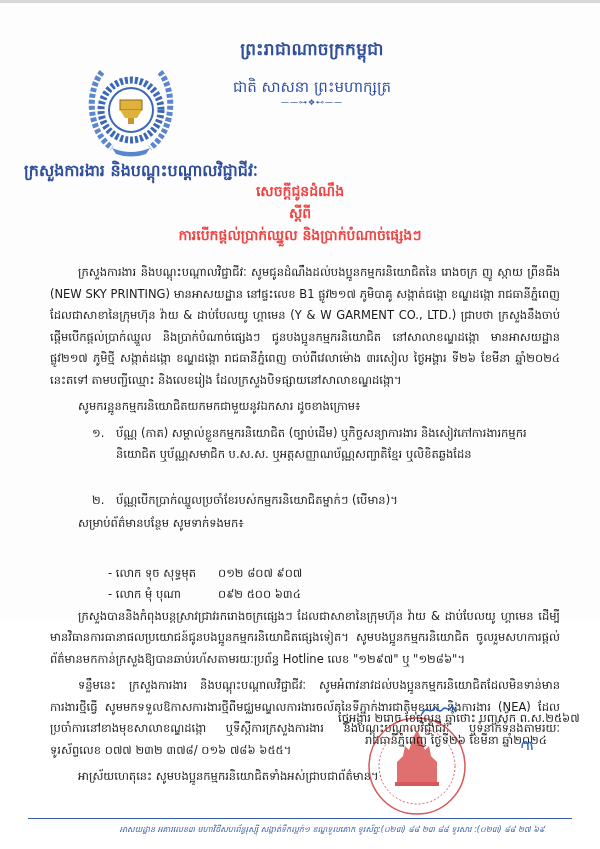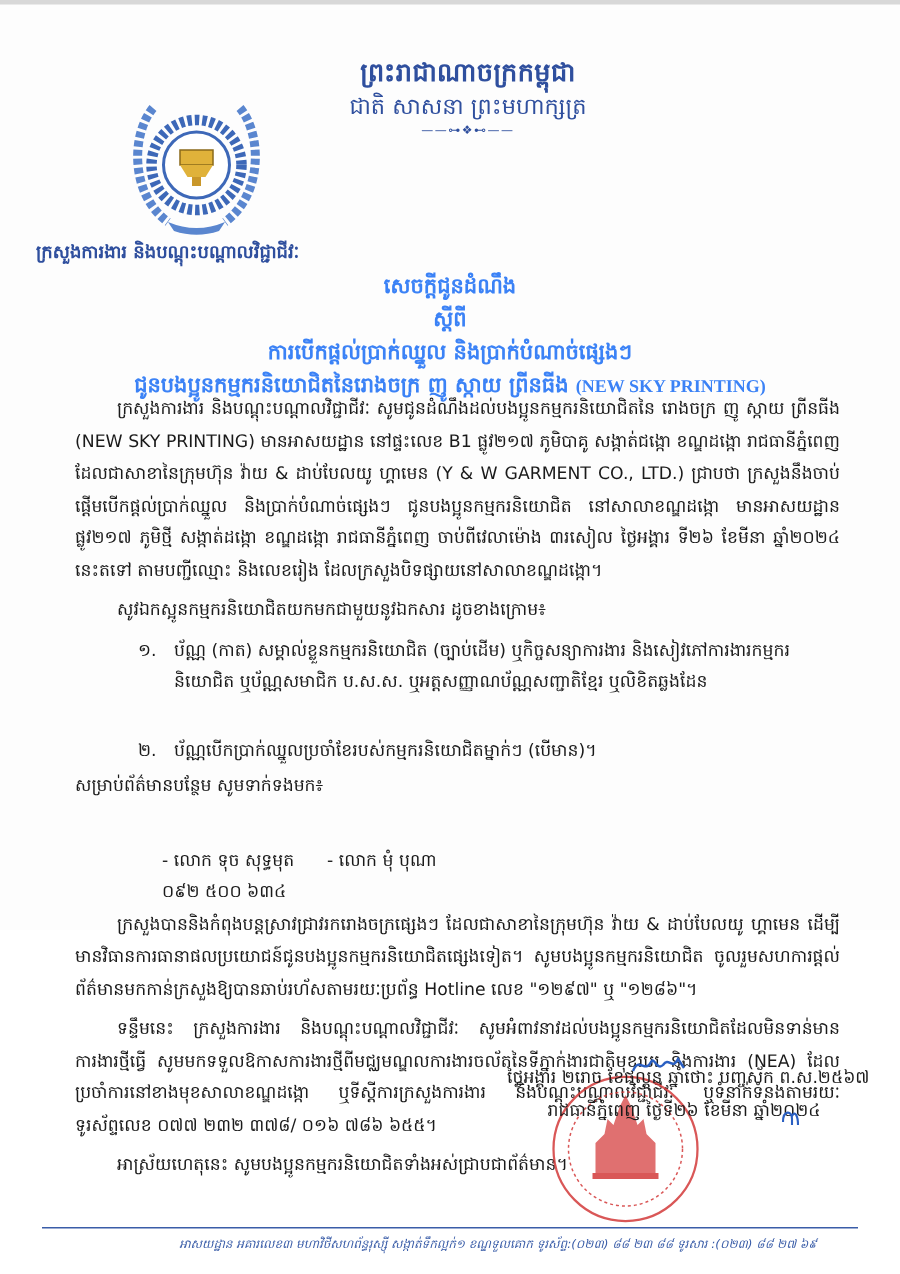--- a/index.html
+++ b/index.html
@@ -4,33 +4,33 @@
   <style>
     html, body { margin: 0; padding: 0; }
     body {
       width: 600px; height: 849px; background: #ffffff; position: relative; overflow: hidden;
       font-family: "DejaVu Sans", "Liberation Sans", sans-serif; color: #1a1a1a;
     }
     .page { position: absolute; left: 0; top: 0; width: 600px; height: 620px; background: #fdfdfd; }
     .topline { position: absolute; left: 0; top: 0; width: 600px; height: 3px; background: #d8d8d8; }
     .kingdom { position: absolute; left: 212px; top: 38px; width: 200px; text-align: center; color: #2f4f9e; }
     .kingdom .k1 { font-size: 17px; font-weight: bold; letter-spacing: 0.3px; line-height: 22px; }
-    .kingdom .k2 { font-size: 15px; line-height: 22px; }
+    .kingdom .k2 { font-size: 15px; line-height: 22px; margin-top: 16px; }
     .kingdom .orn { font-size: 8px; line-height: 10px; color: #2f4f9e; letter-spacing: 1px; }
     .logo { position: absolute; left: 82px; top: 60px; width: 98px; height: 100px; }
-    .ministry { position: absolute; left: 24px; top: 160px; font-size: 12px; color: #2f4f9e; font-weight: bold; }
+    .ministry { position: absolute; left: 24px; top: 160px; font-size: 16px; color: #2f4f9e; font-weight: bold; }
     .titles { position: absolute; left: 0; top: 180px; width: 600px; text-align: center; }
-    .titles .t { font-weight: bold; font-size: 14px; line-height: 22px; color: #3b82f6; }
+    .titles .t { font-weight: bold; font-size: 14px; line-height: 22px; color: #ef4444; }
     .titles .t small { font-family: "Liberation Serif", serif; font-size: 12px; }
     .body { position: absolute; left: 50px; top: 262px; width: 510px; font-size: 11.5px; line-height: 21.5px; color: #1a1a1a; }
     .para { text-align: justify; text-indent: 28px; margin: 0 0 5px 0; }
     .list { margin: 0 0 0 42px; }
     .list li { list-style: none; position: relative; padding-left: 14px; }
     .list li .num { position: absolute; left: 0; }
-    .contact-head { }
+    .contact-head { margin-left: 28px; }
     .contact { margin-left: 58px; display: grid; grid-template-columns: 110px auto; margin-top: 28px; }
     .sign-line { text-indent: 28px; }
     .date1 { position: absolute; left: 338px; top: 711px; font-size: 11.5px; }
     .date2 { position: absolute; left: 365px; top: 733px; font-size: 11.5px; text-align: right; }
     .seal { position: absolute; left: 367px; top: 710px; width: 100px; height: 112px; opacity: 0.85; }
     .signature { position: absolute; left: 420px; top: 702px; width: 40px; height: 16px; }
     .sig2 { position: absolute; left: 520px; top: 738px; width: 14px; height: 14px; }
     .footer-line { position: absolute; left: 28px; top: 818px; width: 544px; height: 1px; background: #3a5da8; }
     .footer { position: absolute; left: 0; top: 824px; width: 600px; text-align: center; font-size: 8px; font-style: italic; color: #3a5da8; margin-left: 32px; }
   </style>
@@ -56,42 +56,39 @@
     <rect x="46" y="58" width="6" height="6" fill="#c9972a"></rect>
     <path d="M30 88 Q49 96 68 88 L64 94 Q49 99 34 94 Z" fill="#5a86cf"></path>
   </svg>
 
   <div class="ministry">ក្រសួងការងារ និងបណ្តុះបណ្តាលវិជ្ជាជីវៈ</div>
 
   <div class="titles">
     <div class="t">សេចក្តីជូនដំណឹង</div>
     <div class="t">ស្តីពី</div>
     <div class="t">ការបើកផ្តល់ប្រាក់ឈ្នួល និងប្រាក់បំណាច់ផ្សេងៗ</div>
-    <div class="t">
-      <span>ជូនបងប្អូនកម្មករនិយោជិតនៃរោងចក្រ ញូ ស្កាយ ព្រីនធីង</span>
-      <small>(NEW SKY PRINTING)</small>
-    </div>
   </div>
 
   <div class="body">
     <p class="para">ក្រសួងការងារ និងបណ្តុះបណ្តាលវិជ្ជាជីវៈ សូមជូនដំណឹងដល់បងប្អូនកម្មករនិយោជិតនៃ រោងចក្រ ញូ ស្កាយ ព្រីនធីង (NEW SKY PRINTING) មានអាសយដ្ឋាន នៅផ្ទះលេខ B1 ផ្លូវ២១៧ ភូមិបាគូ សង្កាត់ជង្កោ ខណ្ឌដង្កោ រាជធានីភ្នំពេញ ដែលជាសាខានៃក្រុមហ៊ុន វ៉ាយ &amp; ដាប់បែលយូ ហ្គាមេន (Y &amp; W GARMENT CO., LTD.) ជ្រាបថា ក្រសួងនឹងចាប់ផ្តើមបើកផ្តល់ប្រាក់ឈ្នួល និងប្រាក់បំណាច់ផ្សេងៗ ជូនបងប្អូនកម្មករនិយោជិត នៅសាលាខណ្ឌដង្កោ មានអាសយដ្ឋាន ផ្លូវ២១៧ ភូមិថ្មី សង្កាត់ដង្កោ ខណ្ឌដង្កោ រាជធានីភ្នំពេញ ចាប់ពីវេលាម៉ោង ៣រសៀល ថ្ងៃអង្គារ ទី២៦ ខែមីនា ឆ្នាំ២០២៤ នេះតទៅ តាមបញ្ជីឈ្មោះ និងលេខរៀង ដែលក្រសួងបិទផ្សាយនៅសាលាខណ្ឌដង្កោ។</p>
-    <p class="para">សូវឯកស្អូនកម្មករនិយោជិតយកមកជាមួយនូវឯកសារ ដូចខាងក្រោម៖</p>
+    <p class="para">សូមករន្អូនកម្មករនិយោជិតយកមកជាមួយនូវឯកសារ ដូចខាងក្រោម៖</p>
     <ul class="list" style="padding:0;margin-top:0;margin-bottom:2px;">
       <li>
         <span class="num">១.</span>
         <span style="display:block;padding-left:10px;">ប័ណ្ណ (កាត) សម្គាល់ខ្លួនកម្មករនិយោជិត (ច្បាប់ដើម) ឬកិច្ចសន្យាការងារ និងសៀវភៅការងារកម្មករនិយោជិត ឬប័ណ្ណសមាជិក ប.ស.ស. ឬអត្តសញ្ញាណប័ណ្ណសញ្ជាតិខ្មែរ ឬលិខិតឆ្លងដែន</span>
       </li>
       <li>
         <span class="num">២.</span>
         <span style="display:block;padding-left:10px;margin-top:24px;">ប័ណ្ណបើកប្រាក់ឈ្នួលប្រចាំខែរបស់កម្មករនិយោជិតម្នាក់ៗ (បើមាន)។</span>
       </li>
     </ul>
     <div class="contact-head">សម្រាប់ព័ត៌មានបន្ថែម សូមទាក់ទងមក៖</div>
     <div class="contact">
       <span>- លោក ទុច សុទ្ធមុត</span>
+      <span>០១២ ៨០៧ ៩០៧</span>
       <span>- លោក មុំ បុណា</span>
       <span>០៩២ ៥០០ ៦៣៤</span>
     </div>
     <p class="para">ក្រសួងបាននិងកំពុងបន្តស្រាវជ្រាវរករោងចក្រផ្សេងៗ ដែលជាសាខានៃក្រុមហ៊ុន វ៉ាយ &amp; ដាប់បែលយូ ហ្គាមេន ដើម្បីមានវិធានការធានាផលប្រយោជន៍ជូនបងប្អូនកម្មករនិយោជិតផ្សេងទៀត។ សូមបងប្អូនកម្មករនិយោជិត ចូលរួមសហការផ្តល់ព័ត៌មានមកកាន់ក្រសួងឱ្យបានឆាប់រហ័សតាមរយៈប្រព័ន្ធ Hotline លេខ "១២៩៧" ឬ "១២៨៦"។</p>
     <p class="para">ទន្ទឹមនេះ ក្រសួងការងារ និងបណ្តុះបណ្តាលវិជ្ជាជីវៈ សូមអំពាវនាវដល់បងប្អូនកម្មករនិយោជិតដែលមិនទាន់មានការងារថ្មីធ្វើ សូមមកទទួលឱកាសការងារថ្មីពីមជ្ឈមណ្ឌលការងារចល័តនៃទីភ្នាក់ងារជាតិមុខរបរ និងការងារ (NEA) ដែលប្រចាំការនៅខាងមុខសាលាខណ្ឌដង្កោ ឬទីស្តីការក្រសួងការងារ និងបណ្តុះបណ្តាលវិជ្ជាជីវៈ ឬទំនាក់ទំនងតាមរយៈទូរស័ព្ទលេខ ០៧៧ ២៣២ ៣៧៨/ ០១៦ ៧៨៦ ៦៥៥។</p>
     <p class="para sign-line">អាស្រ័យហេតុនេះ សូមបងប្អូនកម្មករនិយោជិតទាំងអស់ជ្រាបជាព័ត៌មាន។</p>
   </div>
 
   <svg class="seal" viewBox="0 0 100 112">
     <circle cx="50" cy="56" r="48" fill="none" stroke="#d33a3a" stroke-width="1.5"></circle>

